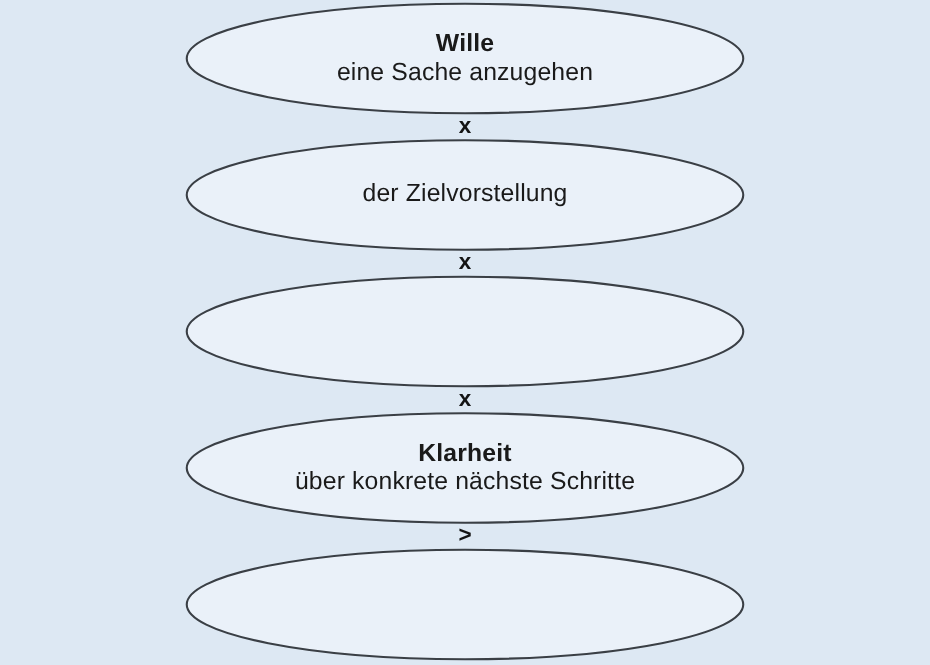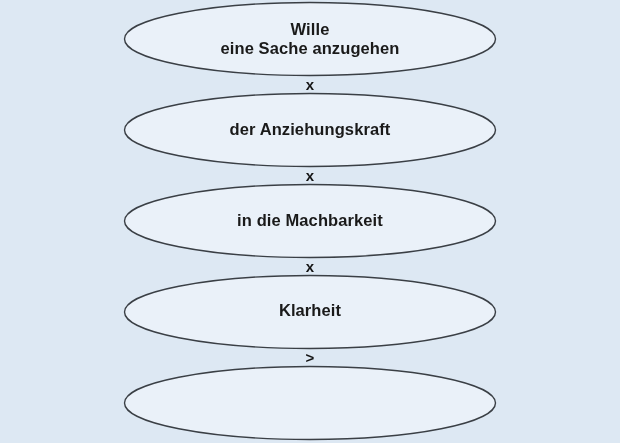--- a/index.html
+++ b/index.html
@@ -69,21 +69,21 @@
   .node .title {
     display: block;
     font-weight: bold;
     font-size: 16.5px;
     letter-spacing: .1px;
     margin-bottom: 2px;
   }
 
   .node .subtitle {
     display: block;
-    font-weight: bold;
+    font-weight: normal;
     font-size: 16.5px;
     letter-spacing: .1px;
   }
 
   
   .operator {
     height: 13px;
     display: flex;
     align-items: center;
     justify-content: center;
@@ -116,47 +116,47 @@
 
     <div class="operator">
       <span>x</span>
     </div>
 
     <div class="node">
       <svg class="ellipse-svg" viewBox="0 0 374 78" preserveAspectRatio="none">
         <ellipse cx="187" cy="39" rx="185.5" ry="36.5" fill="#eaf1f9" stroke="#3a3f45" stroke-width="1.4"></ellipse>
       </svg>
       <div class="labels">
-        <span class="subtitle">der Anziehungskraft</span>
+        <span class="subtitle">der Zielvorstellung</span>
       </div>
     </div>
 
     <div class="operator">
       <span>x</span>
     </div>
 
     <div class="node">
       <svg class="ellipse-svg" viewBox="0 0 374 78" preserveAspectRatio="none">
         <ellipse cx="187" cy="39" rx="185.5" ry="36.5" fill="#eaf1f9" stroke="#3a3f45" stroke-width="1.4"></ellipse>
       </svg>
       <div class="labels">
-        <span class="subtitle">in die Machbarkeit</span>
       </div>
     </div>
 
     <div class="operator">
       <span>x</span>
     </div>
 
     <div class="node wide">
       <svg class="ellipse-svg" viewBox="0 0 374 78" preserveAspectRatio="none">
         <ellipse cx="187" cy="39" rx="185.5" ry="36.5" fill="#eaf1f9" stroke="#3a3f45" stroke-width="1.4"></ellipse>
       </svg>
       <div class="labels">
         <span class="title">Klarheit</span>
+        <span class="subtitle">über konkrete nächste Schritte</span>
       </div>
     </div>
 
     <div class="operator">
       <span>&gt;</span>
     </div>
 
     <div class="node">
       <svg class="ellipse-svg" viewBox="0 0 374 78" preserveAspectRatio="none">
         <ellipse cx="187" cy="39" rx="185.5" ry="36.5" fill="#eaf1f9" stroke="#3a3f45" stroke-width="1.4"></ellipse>

